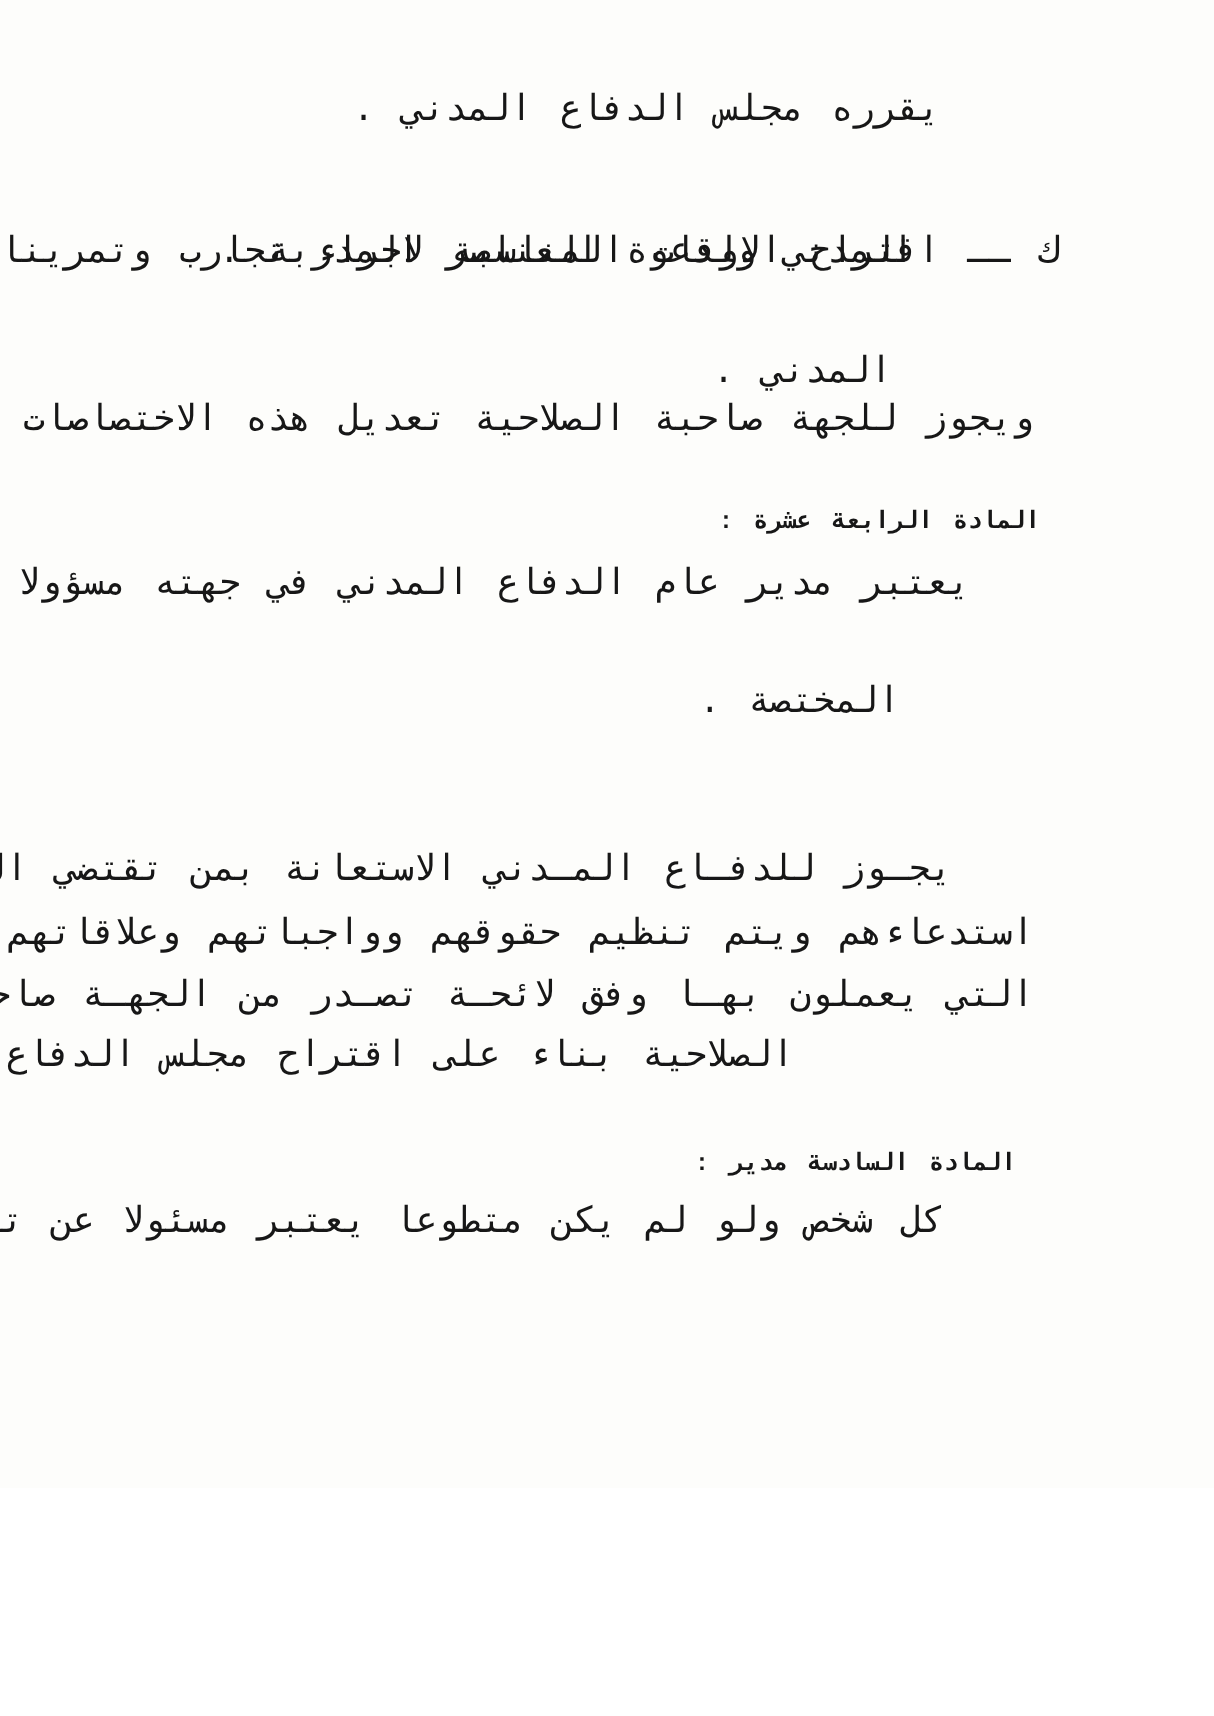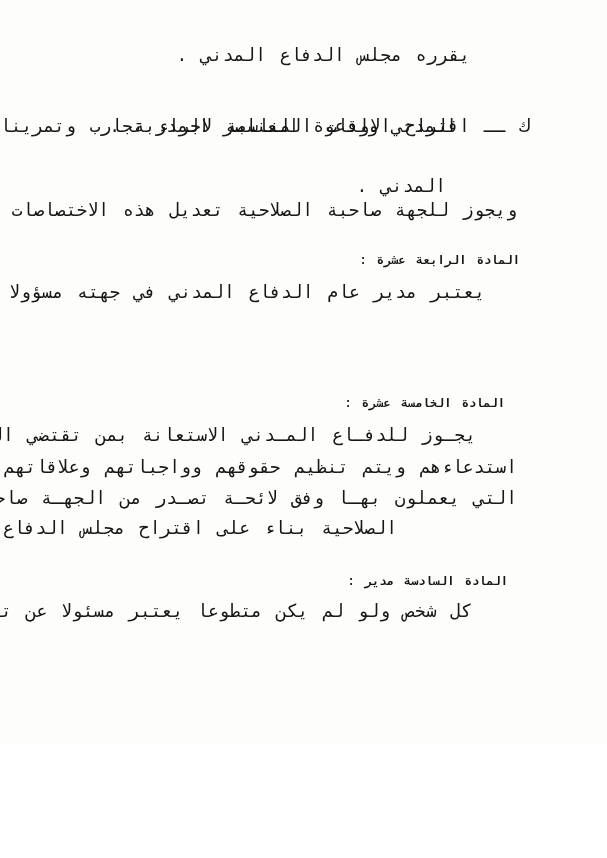--- a/index.html
+++ b/index.html
@@ -51,22 +51,22 @@
 <div class="page">
 
   <div class="line" style="top:42px;  right:137px;">يقرره مجلس الدفاع المدني .</div>
   <div class="line" style="top:82px;  right:77px;margin-top:31px;">ك ــ اقتراح الاوقات المناسبة لاجراء تجارب وتمرينات الدفاع</div>
   <div class="line" style="top:113px; right:150px;">المدني ولدعوة العناصر المدربة .</div>
   <div class="line" style="top:173px; right:161px;">المدني .</div>
   <div class="line" style="top:197px; right:90px;">ويجوز للجهة صاحبة الصلاحية تعديل هذه الاختصاصات .</div>
 
   <div class="line heading" style="top:247px; right:87px;">المادة الرابعة عشرة :</div>
   <div class="line" style="top:279px; right:122px;">يعتبر مدير عام الدفاع المدني في جهته مسؤولا عن تنفيذ</div>
+  <div class="line" style="top:338px; right:157px;">المختصة .</div>
 
-  <div class="line heading" style="top:390px; right:102px;">المادة الخامسة عشرة :</div>
   <div class="line" style="top:422px; right:131px;">يجـوز للدفـاع المـدني الاستعانة بمن تقتضي المصلحة</div>
   <div class="line" style="top:454px; right:90px;">استدعاءهم ويتم تنظيم حقوقهم وواجباتهم وعلاقاتهم بالجهات</div>
   <div class="line" style="top:485px; right:90px;">التي يعملون بهـا وفق لائحـة تصـدر من الجهـة صاحبـة</div>
   <div class="line" style="top:515px; right:210px;">الصلاحية بناء على اقتراح مجلس الدفاع المدني .</div>
 
   <div class="line heading" style="top:568px; right:99px;">المادة السادسة مدير :</div>
   <div class="line" style="top:582px; right:135px;margin-top:16px;">كل شخص ولو لم يكن متطوعا يعتبر مسئولا عن تقديم</div>
 
   <div class="page-number" style="top:843px;">١٥</div>
 

